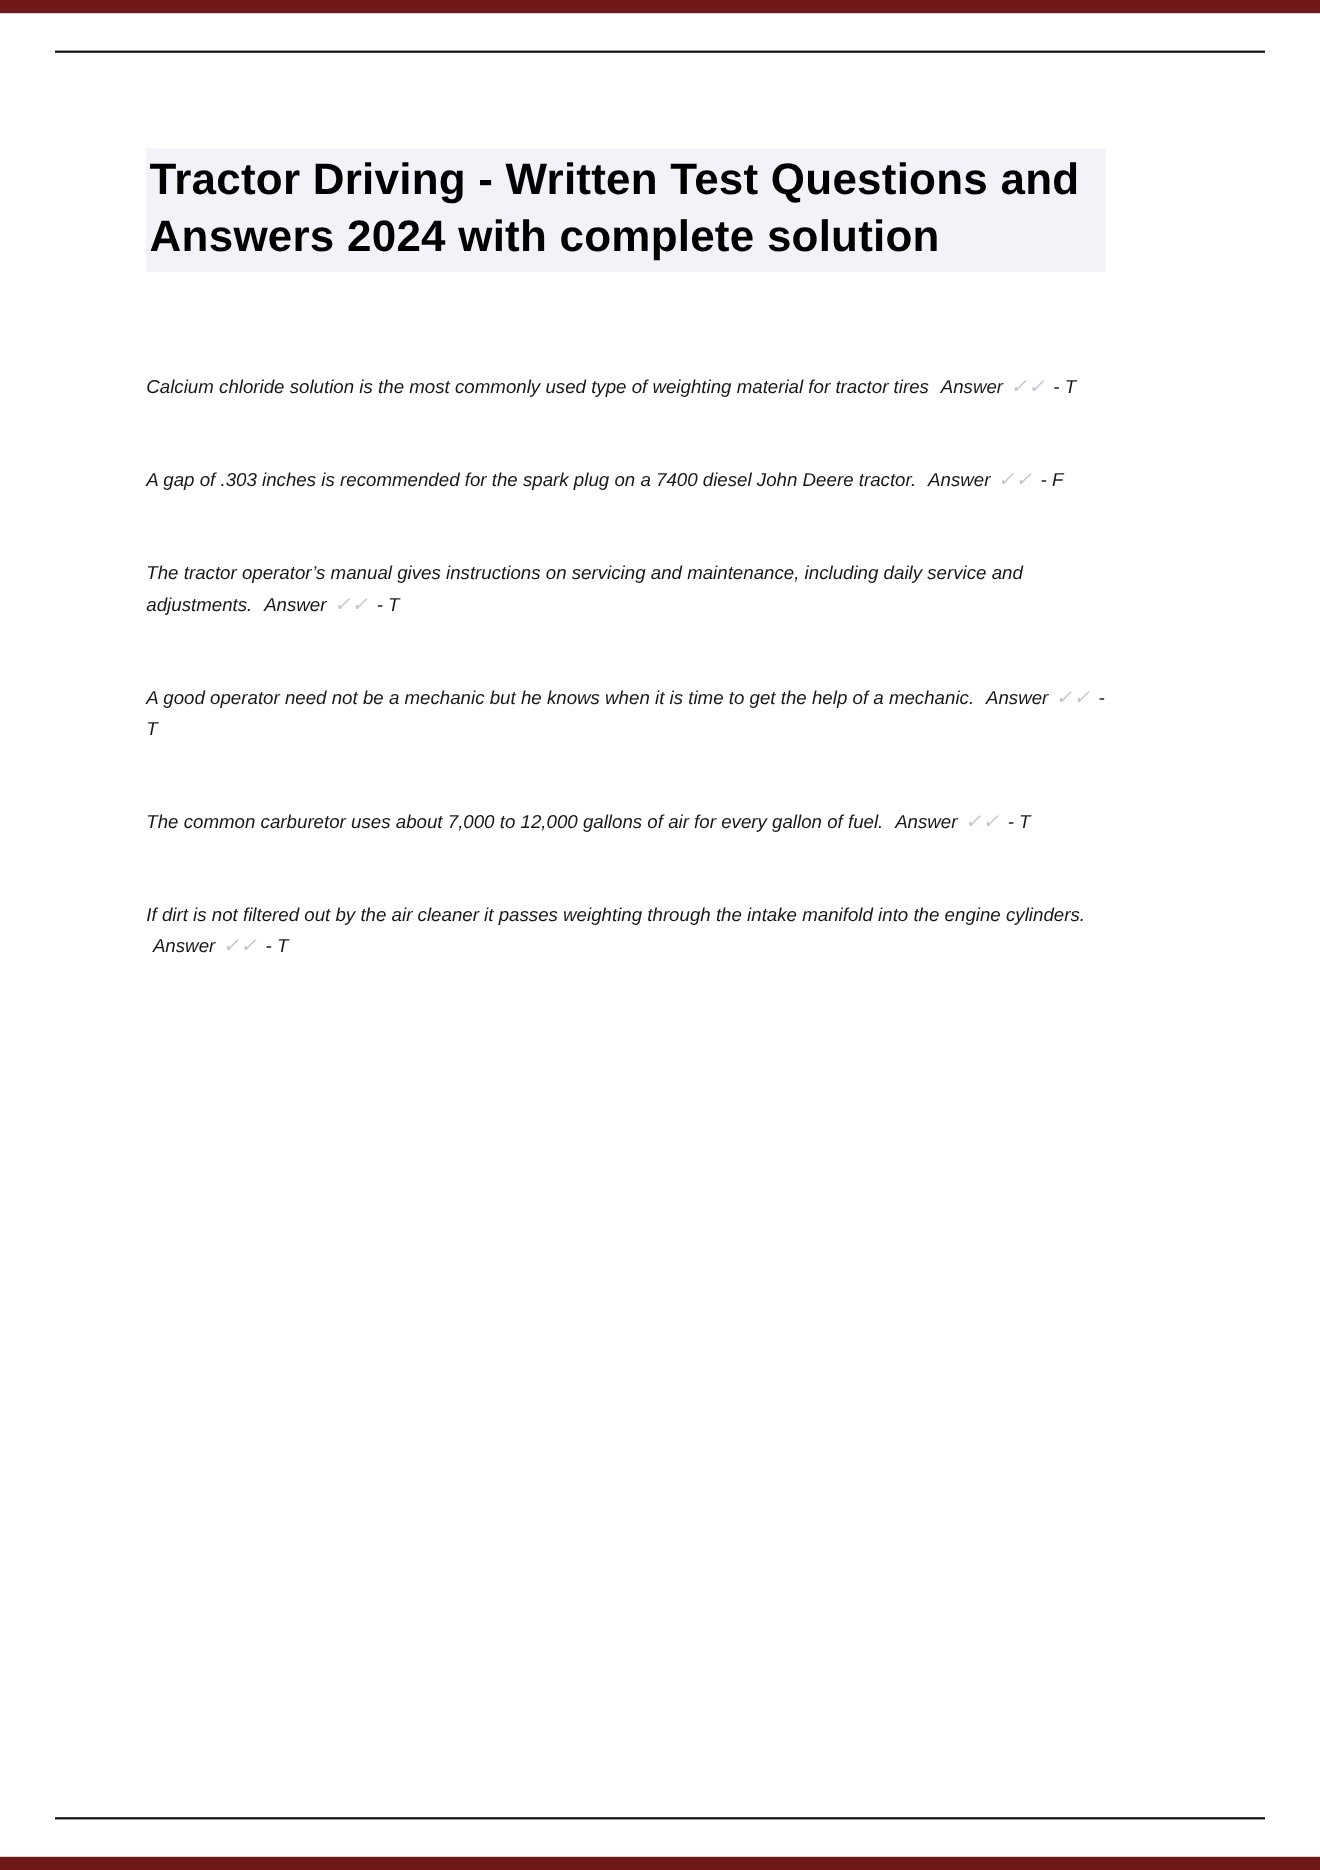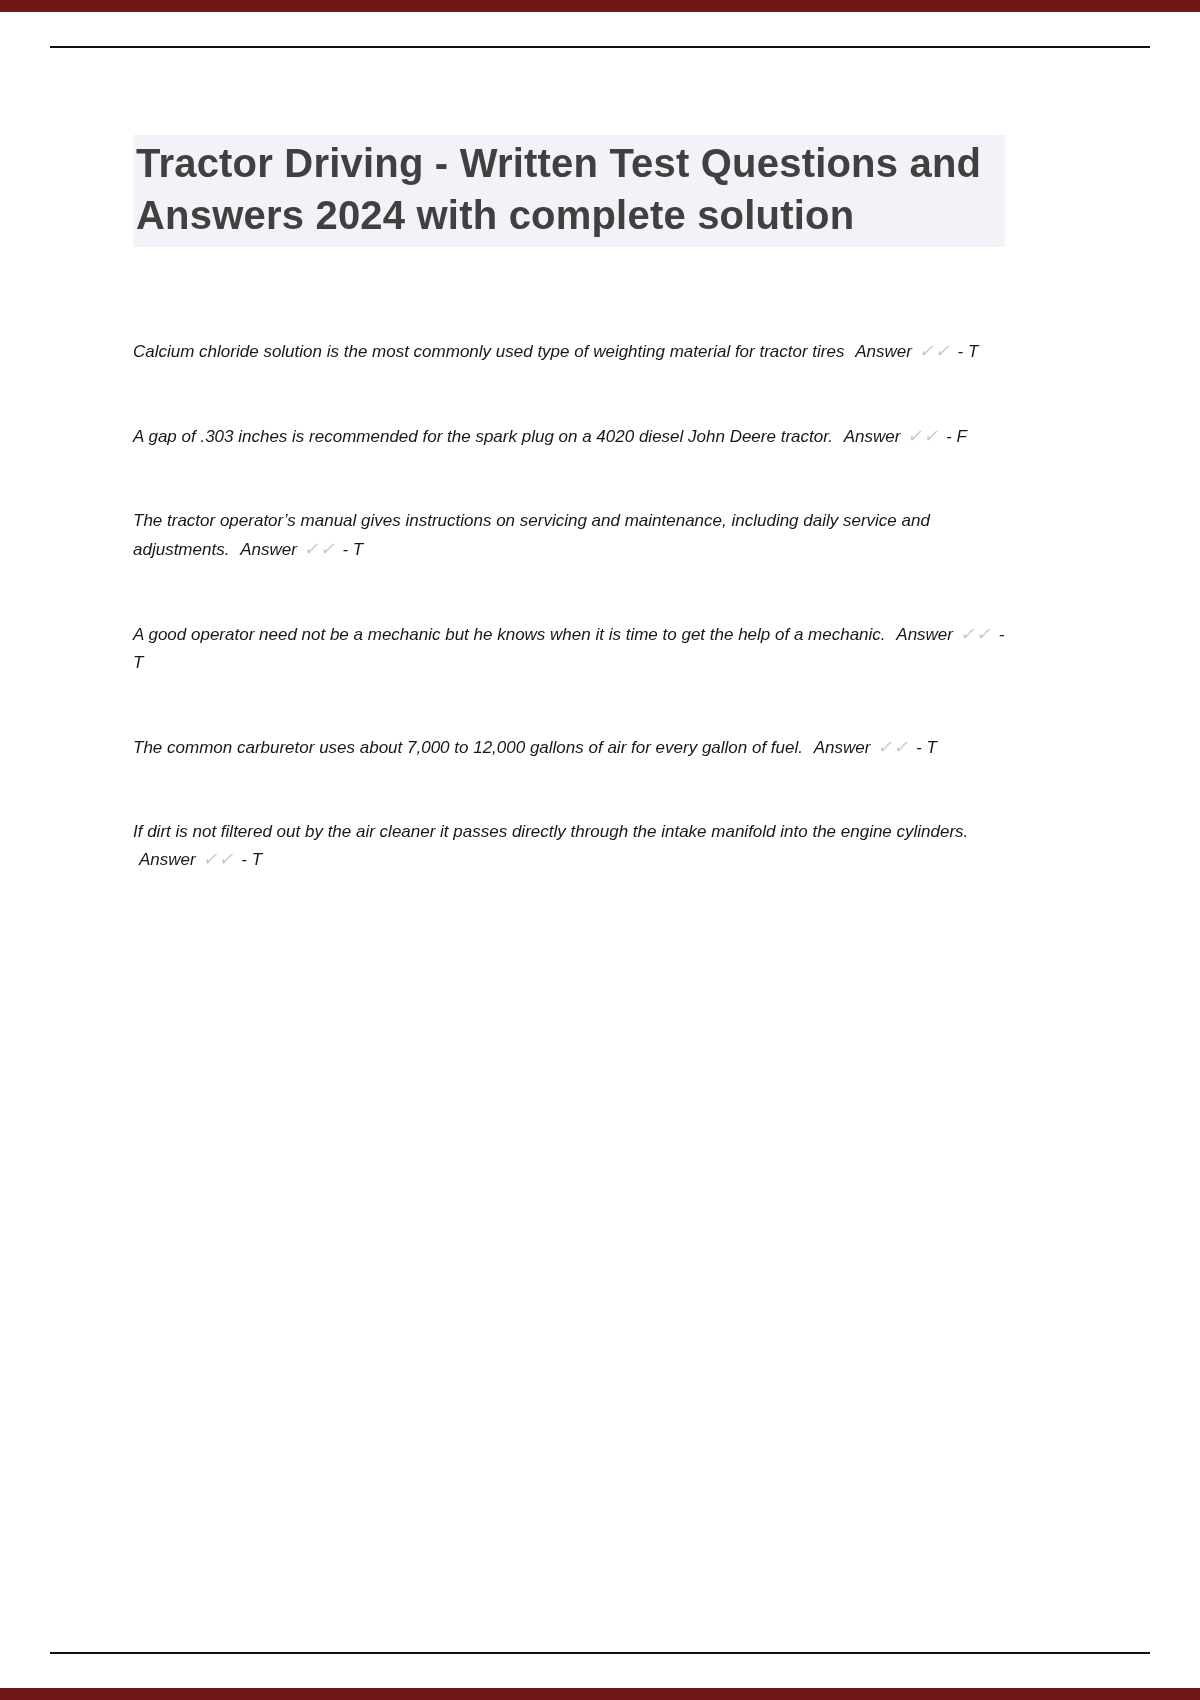--- a/index.html
+++ b/index.html
@@ -30,21 +30,21 @@
   .rule.top { top: 46px; }
   .rule.bottom { bottom: 46px; }
   .content {
     position: absolute;
     left: 133px;
     top: 135px;
     width: 872px;
   }
   .doc-title {
     background: #f2f3f8;
-    color: #404040;
+    color: #000000;
     font-weight: bold;
     font-size: 40px;
     line-height: 1.3;
     padding: 2px 6px 6px 3px;
     margin: 0 0 90px 0;
     letter-spacing: 0.2px;
   }
   .item {
     margin: 0 0 56px 0;
     font-size: 17px;
@@ -74,21 +74,21 @@
     <p class="item">
       <span>Calcium chloride solution is the most commonly used type of weighting material for tractor tires</span>
       <span class="ans">Answer</span>
       <span class="checks">✓✓</span>
       <span class="val">- T</span>
     </p>
 
 
 
     <p class="item">
-      <span>A gap of .303 inches is recommended for the spark plug on a 4020 diesel John Deere tractor.</span>
+      <span>A gap of .303 inches is recommended for the spark plug on a 7400 diesel John Deere tractor.</span>
       <span class="ans">Answer</span>
       <span class="checks">✓✓</span>
       <span class="val">- F</span>
     </p>
 
     <p class="item">
       <span>The tractor operator’s manual gives instructions on servicing and maintenance, including daily service and adjustments.</span>
       <span class="ans">Answer</span>
       <span class="checks">✓✓</span>
       <span class="val">- T</span>
@@ -103,21 +103,21 @@
 
 
     <p class="item">
       <span>The common carburetor uses about 7,000 to 12,000 gallons of air for every gallon of fuel.</span>
       <span class="ans">Answer</span>
       <span class="checks">✓✓</span>
       <span class="val">- T</span>
     </p>
 
     <p class="item">
-      <span>If dirt is not filtered out by the air cleaner it passes directly through the intake manifold into the engine cylinders.</span>
+      <span>If dirt is not filtered out by the air cleaner it passes weighting through the intake manifold into the engine cylinders.</span>
       <span class="ans">Answer</span>
       <span class="checks">✓✓</span>
       <span class="val">- T</span>
     </p>
   </div>
 
   <div class="rule bottom"></div>
   <div class="edge-bar bottom"></div>
 </div>
 

